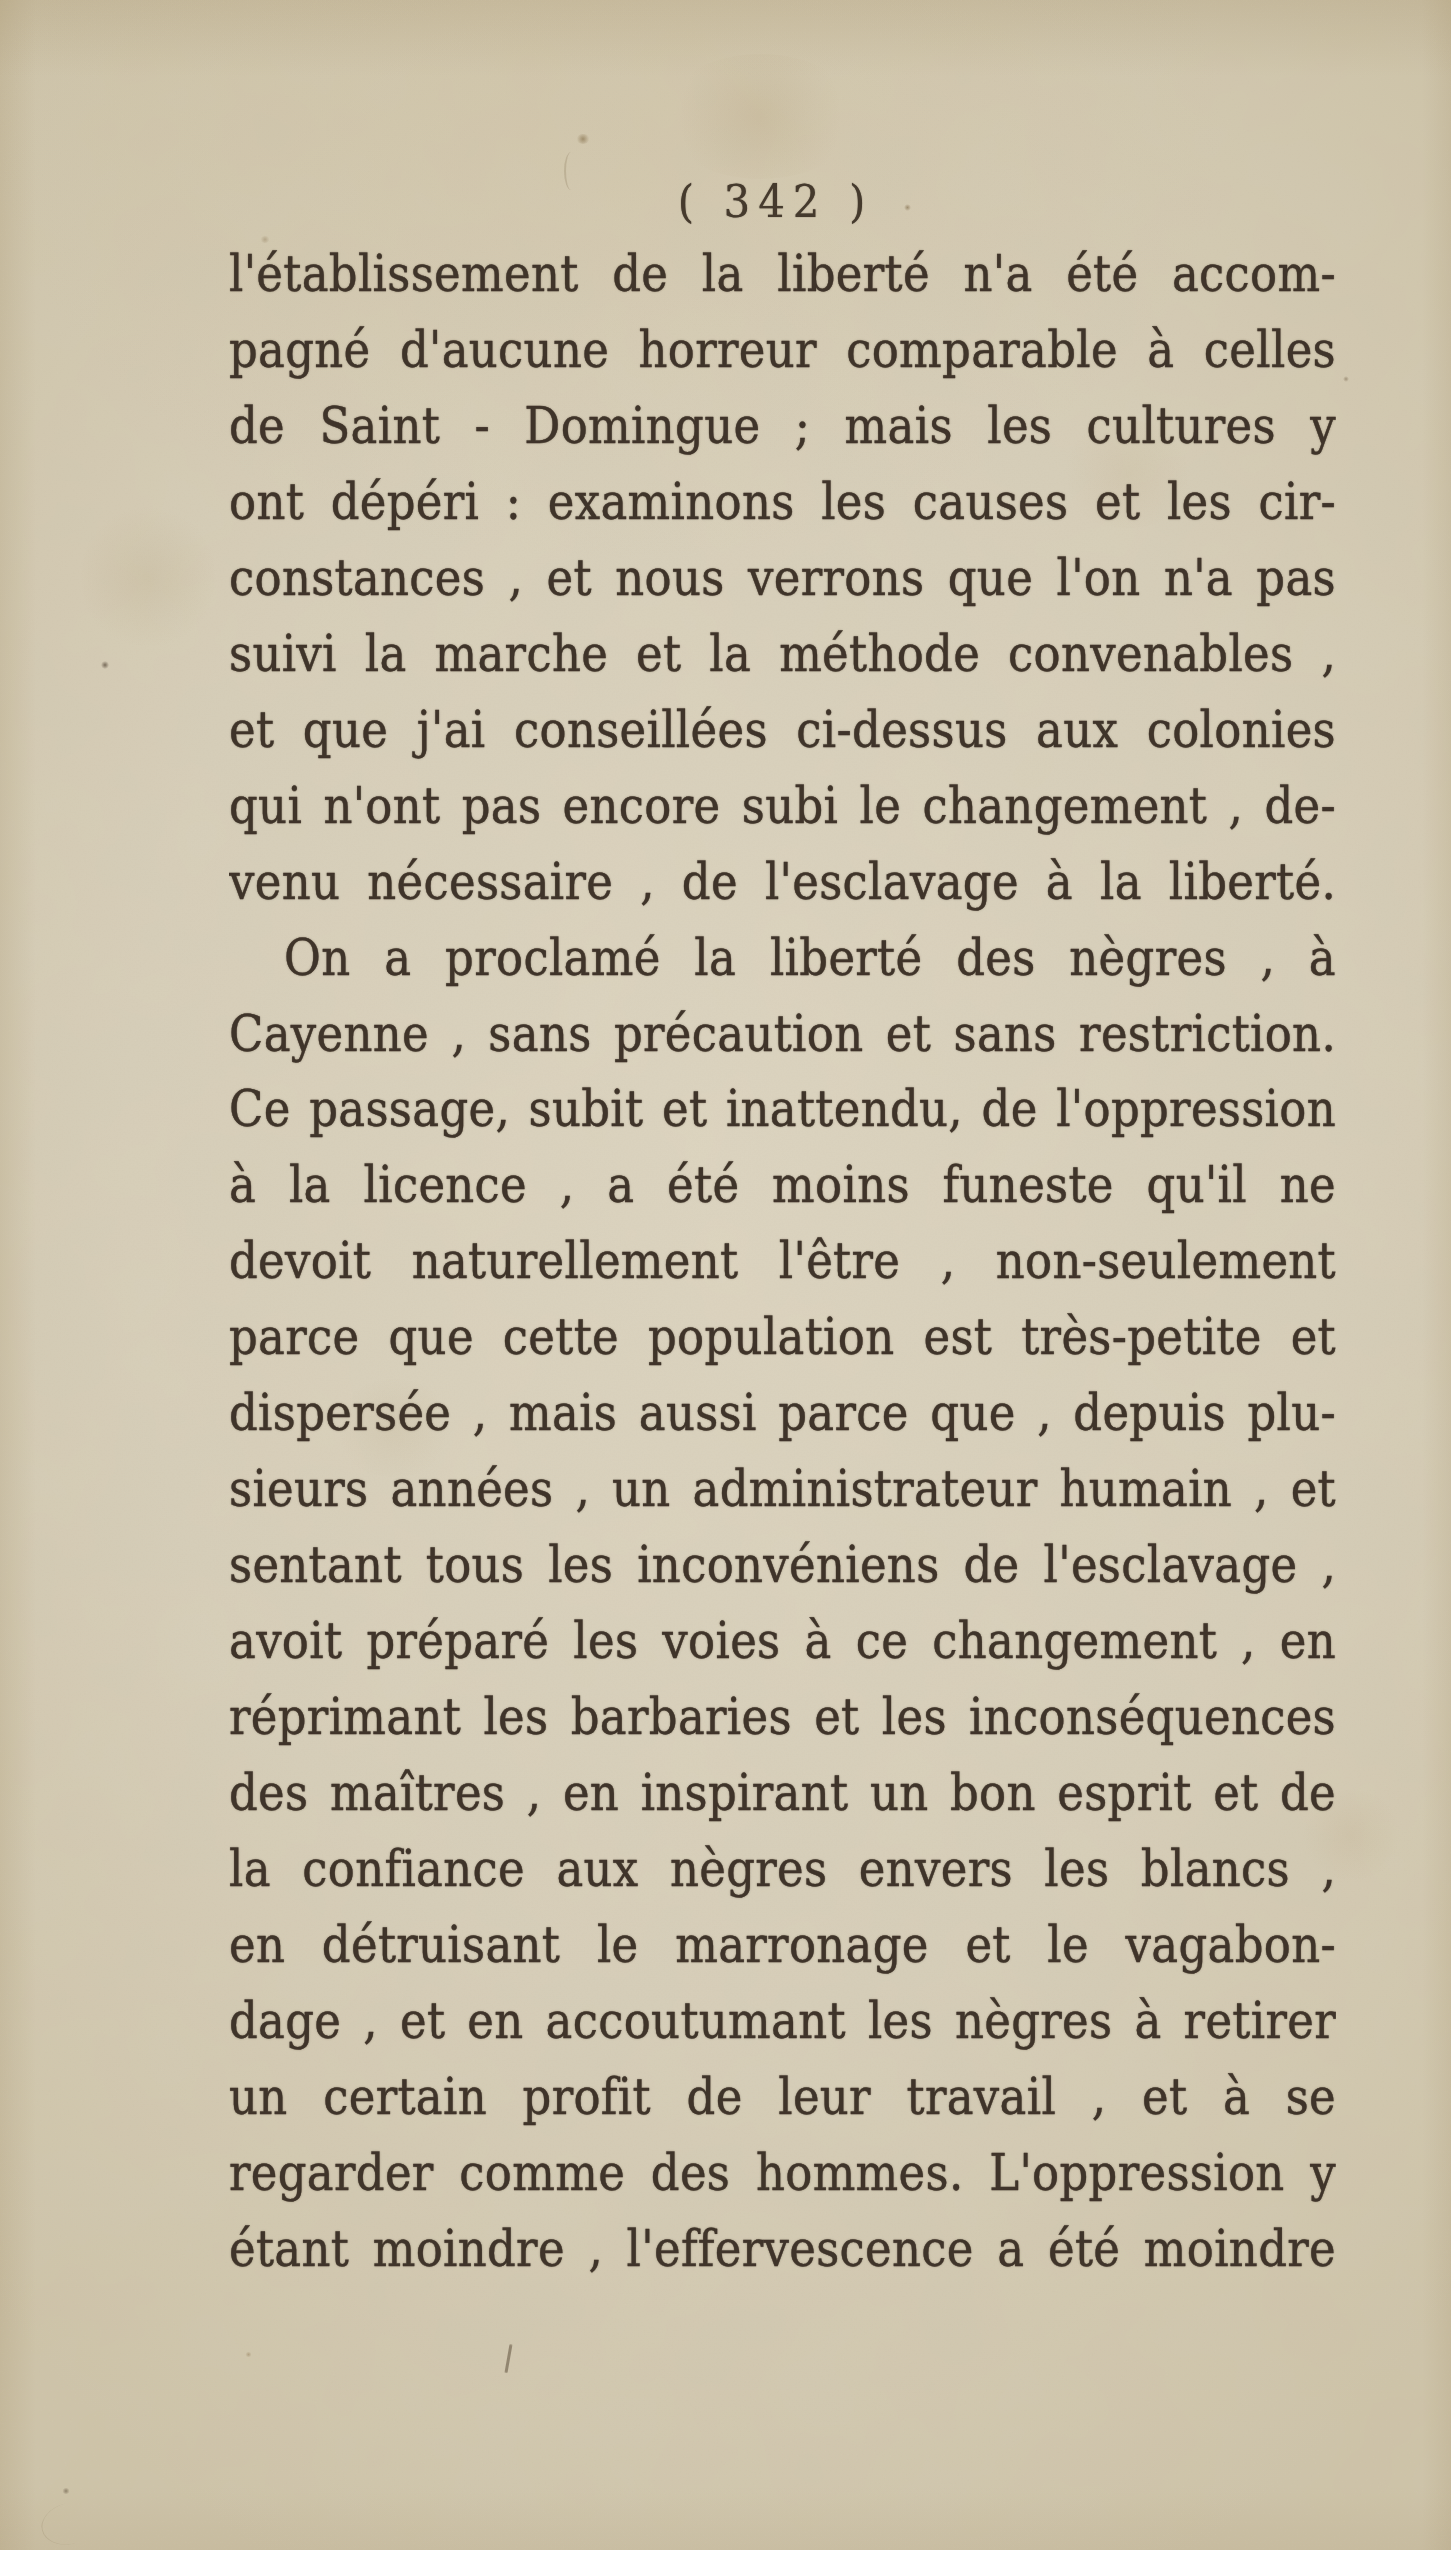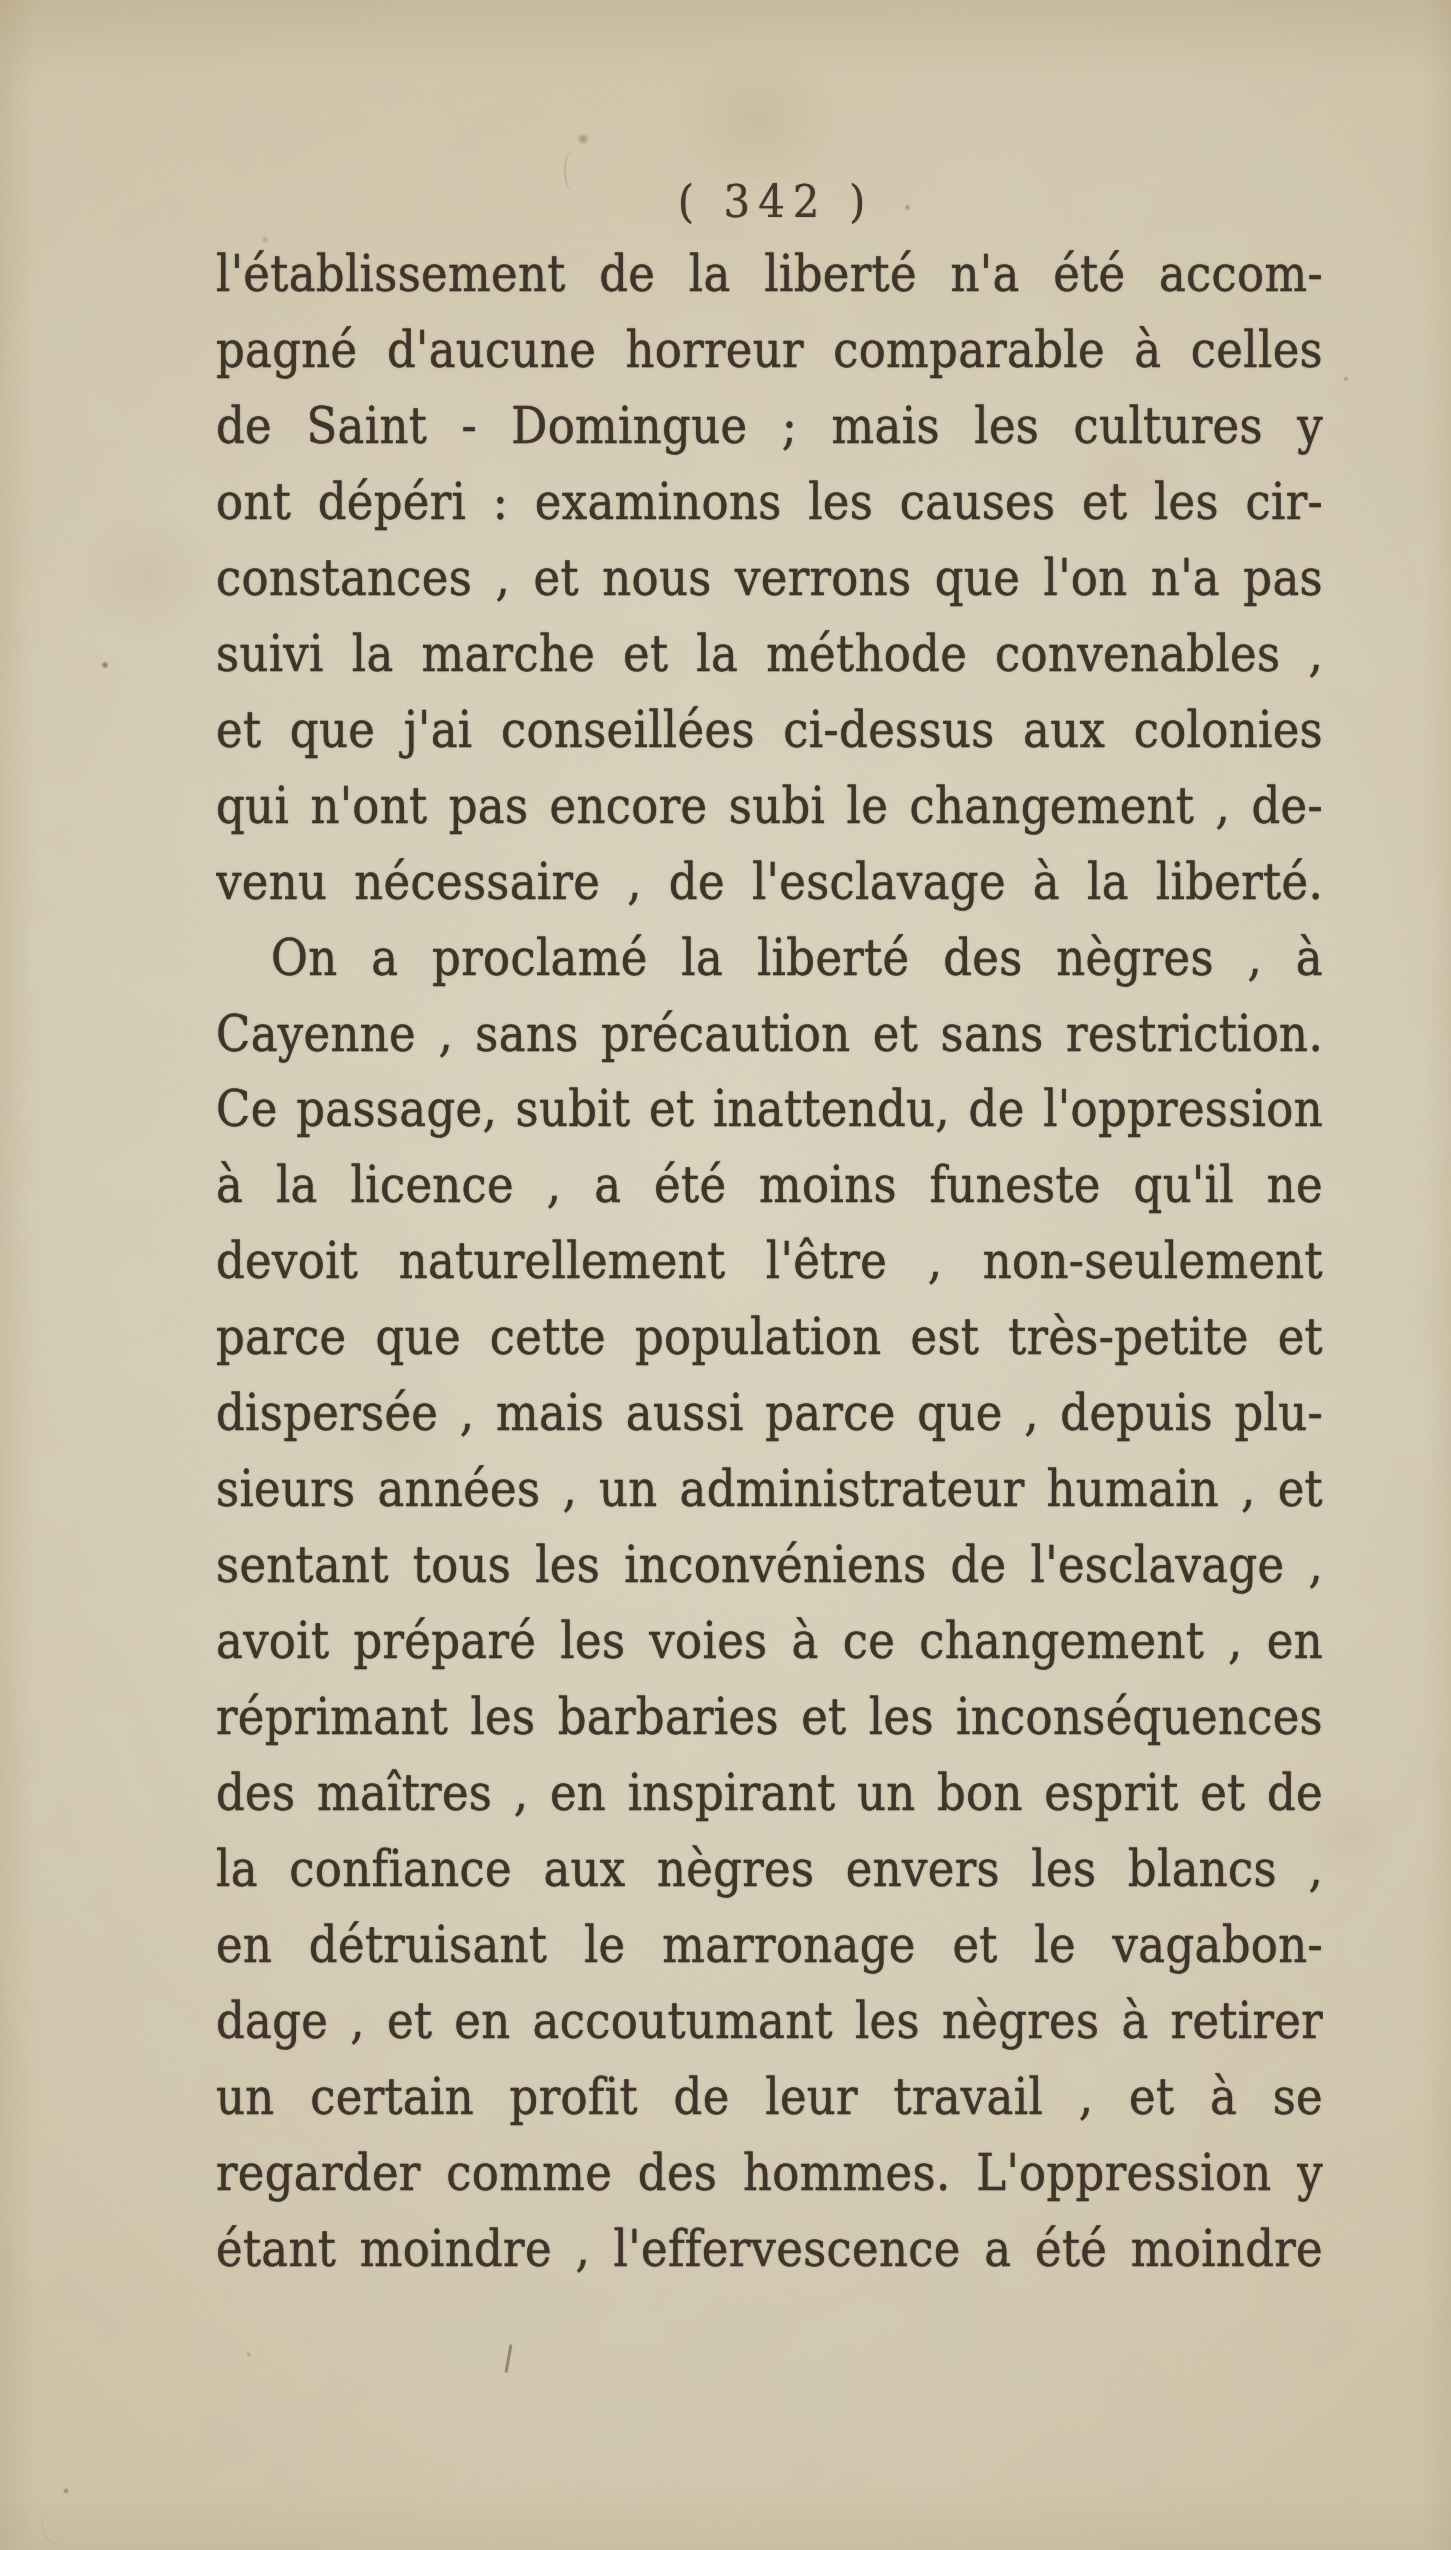--- a/index.html
+++ b/index.html
@@ -21,21 +21,21 @@
   }
   .grain{position:absolute;left:0;top:0;pointer-events:none;}
   .page-number{
     position:absolute;left:222px;top:164px;width:1107px;height:76px;
     font-size:42px;line-height:76px;text-align:center;
     letter-spacing:8px;color:#453a2d;
     transform:scaleY(1.08);
     text-shadow:0 0 1.1px rgba(63,52,42,.8);
   }
   .text-block{
-    position:absolute;left:216px;top:236px;width:1107px;
+    position:absolute;left:229px;top:236px;width:1107px;
   }
   .line{
     height:76px;line-height:76px;
     font-size:45px;
     text-align:justify;text-align-last:justify;text-justify:inter-word;
     overflow:hidden;
     letter-spacing:0.3px;
     transform:scaleY(1.10);
     color:#3f342a;
     -webkit-text-stroke:0.3px #42362b;

